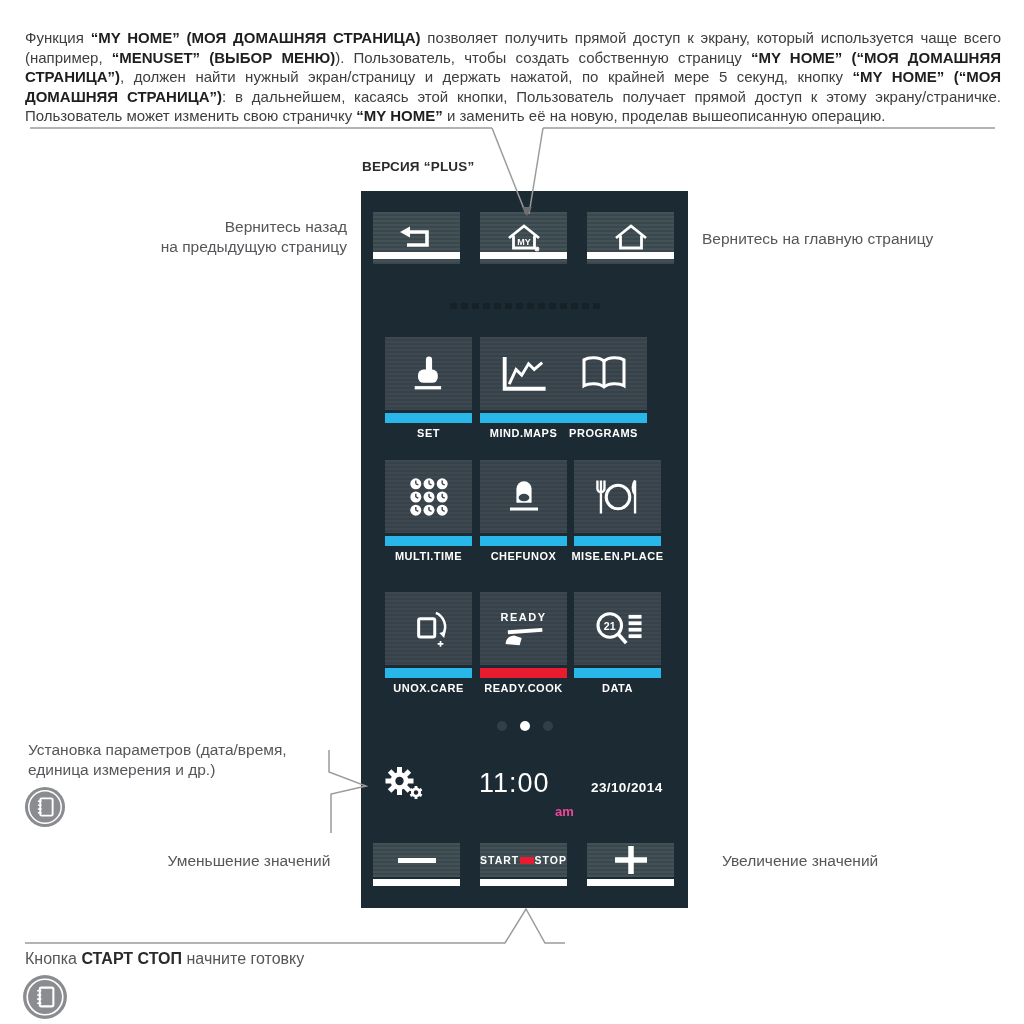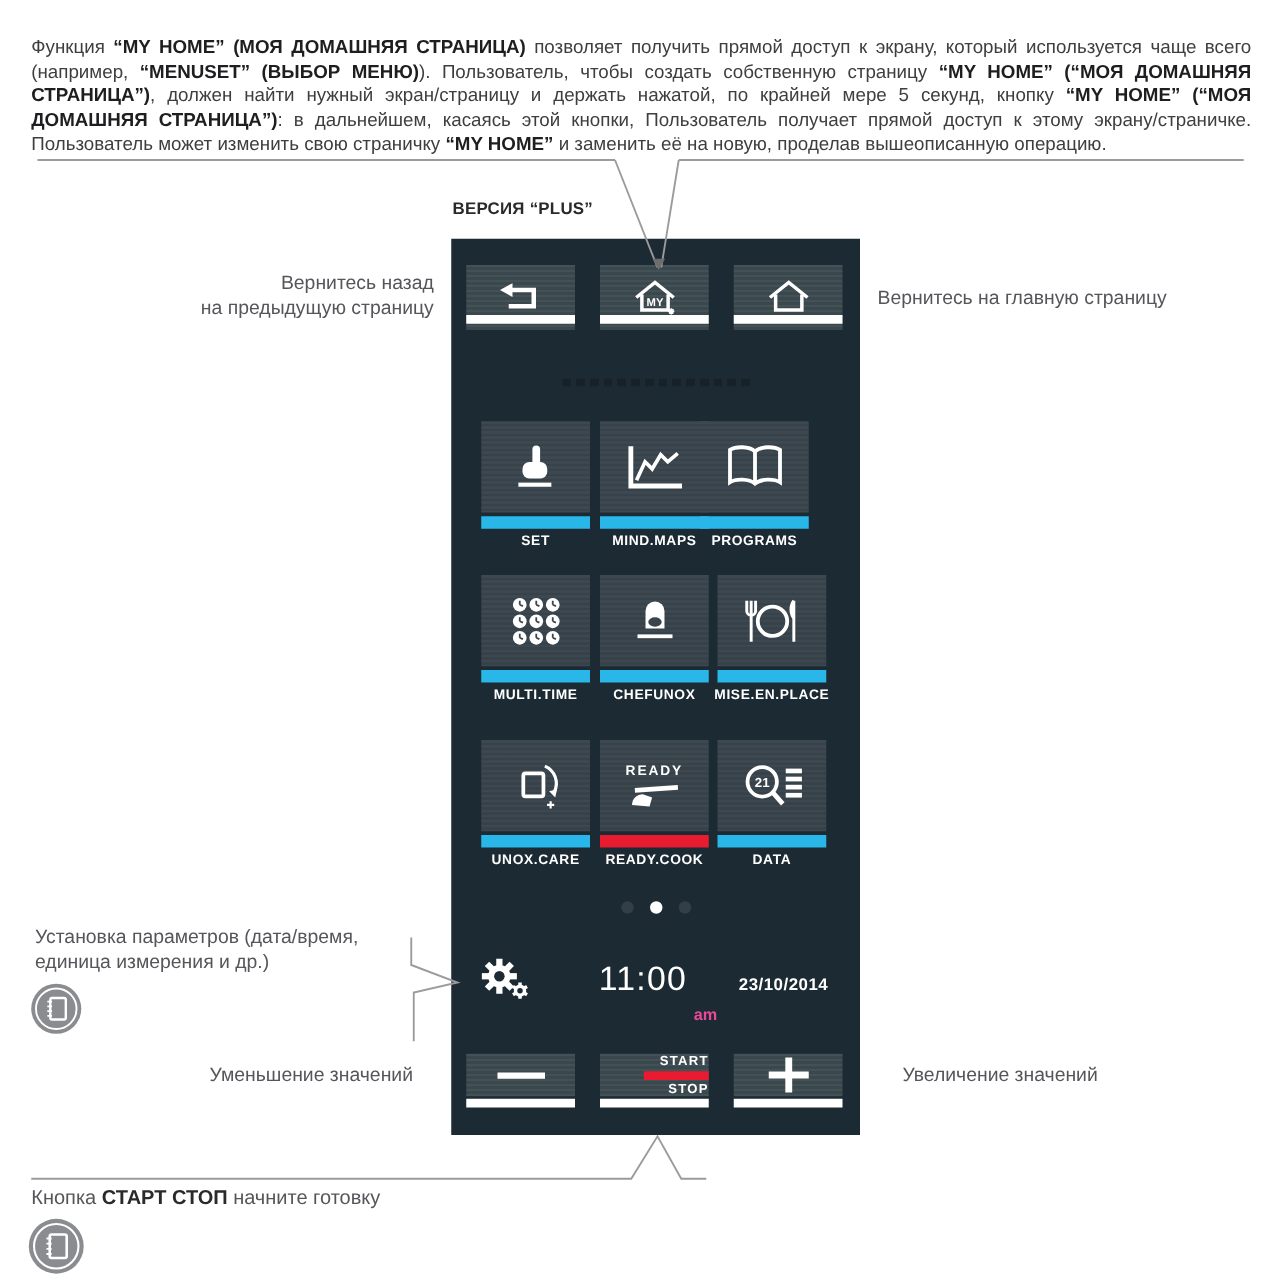--- a/index.html
+++ b/index.html
@@ -29,21 +29,21 @@
   .tbar{margin-top:3px;width:87px;height:10px;}
   .t-label{position:absolute;left:50%;transform:translateX(-50%);top:90px;white-space:nowrap;
            color:#fff;font-size:11px;font-weight:bold;letter-spacing:.5px;}
   .ready-word{color:#fff;font-size:11px;font-weight:bold;letter-spacing:1.5px;margin-bottom:2px;text-align:right;}
   #dots{top:530px;left:0;width:327px;display:flex;justify-content:center;gap:13px;}
   .dot{width:10px;height:10px;border-radius:50%;background:#323f47;display:inline-block;}
   .dot.active{background:#fff;}
   #time{left:118px;top:577px;color:#fff;font-size:27px;letter-spacing:1px;}
   #meridiem{left:194px;top:613px;color:#ec4899;font-size:13px;font-weight:bold;}
   #date{left:230px;top:589px;color:#fff;font-size:13.5px;font-weight:bold;letter-spacing:.4px;}
-  .ss{flex-direction:column;gap:1px;align-items:flex-end;}
+  .ss{gap:1px;}
   .ss-txt{color:#fff;font-size:10.5px;font-weight:bold;letter-spacing:1px;line-height:11px;}
   .redbar{width:52px;height:7px;background:var(--accent_red);margin:1px 0;}
   .minus-shape{width:38px;height:5px;background:#fff;}
   
   .ann{position:absolute;color:var(--annotation_text);font-size:15.5px;line-height:20px;white-space:pre-line;}
   #ann-back{left:40px;width:307px;top:217px;text-align:right;}
   #ann-home{left:702px;top:229px;}
   #ann-settings{left:28px;top:740px;}
   #ann-decrease{left:149px;width:200px;top:851px;text-align:center;}
   #ann-increase{left:722px;top:851px;}

